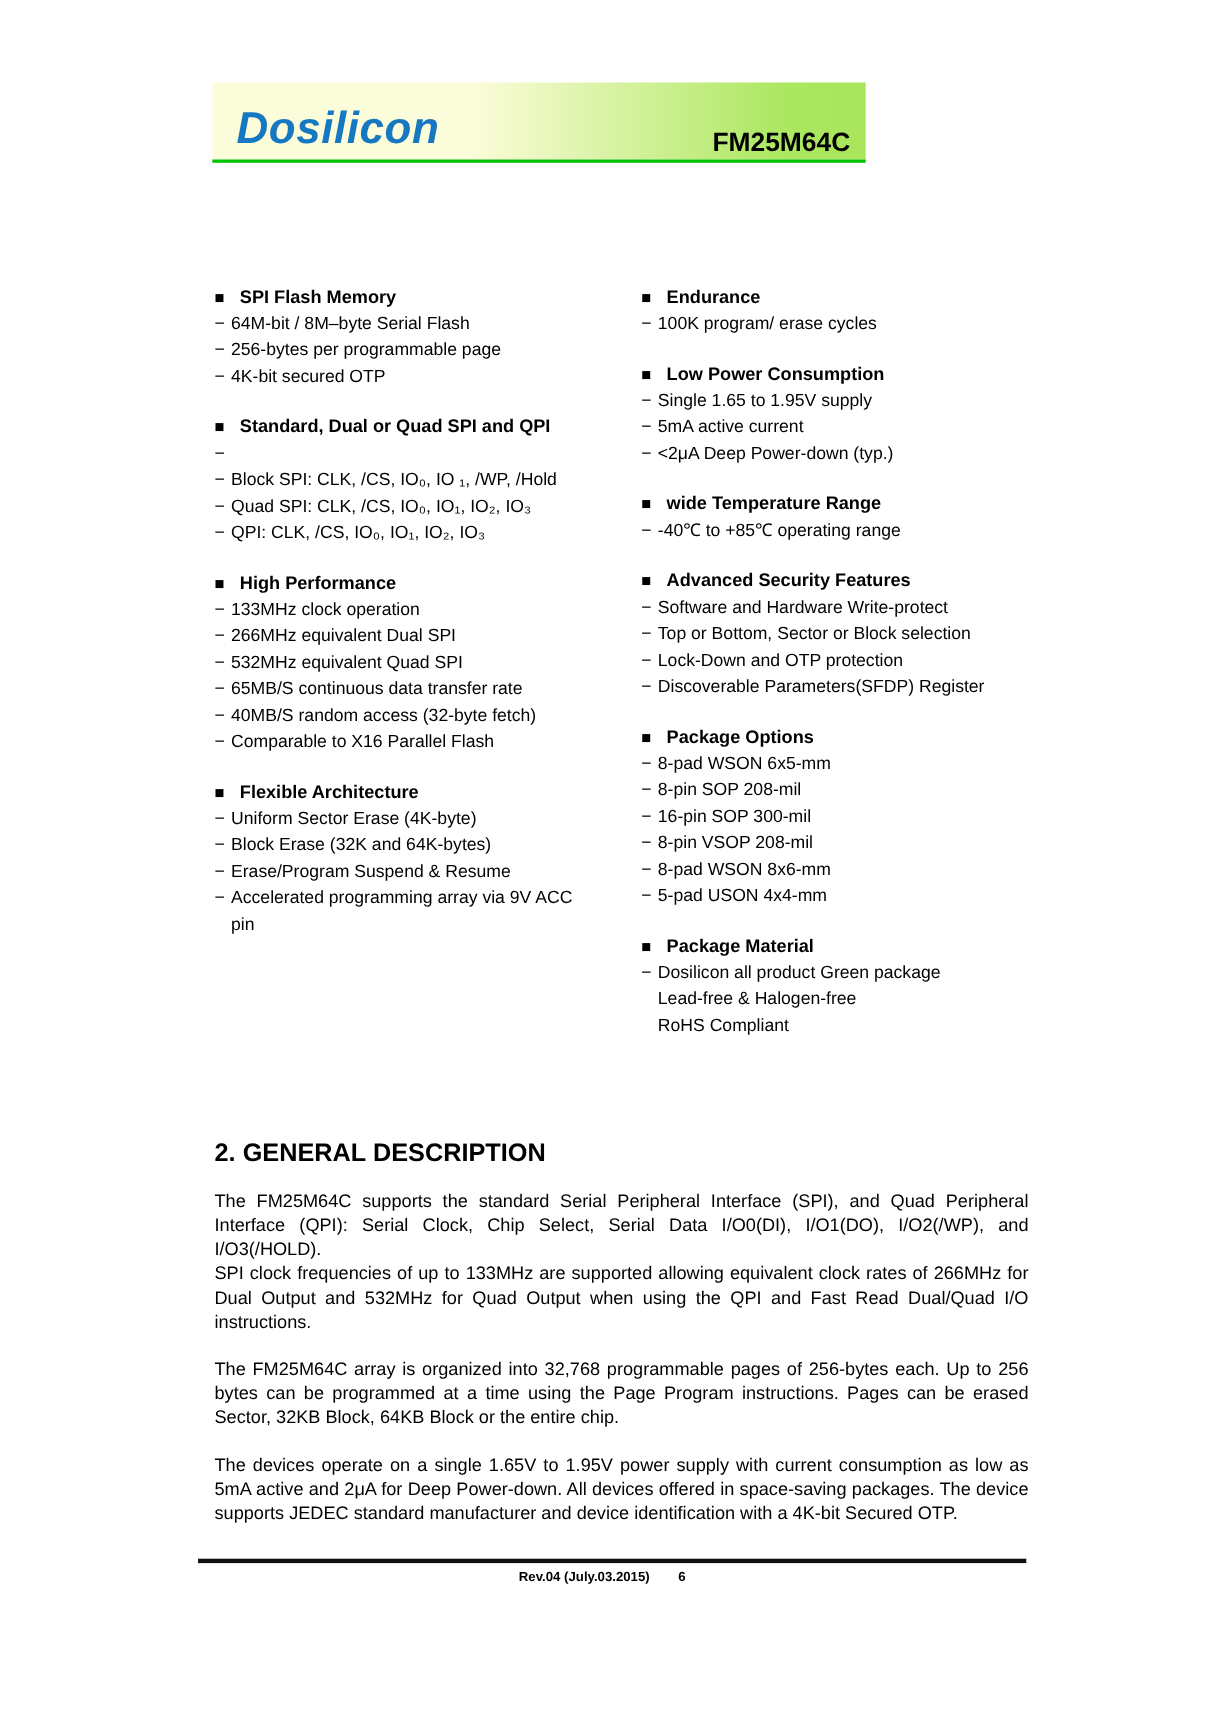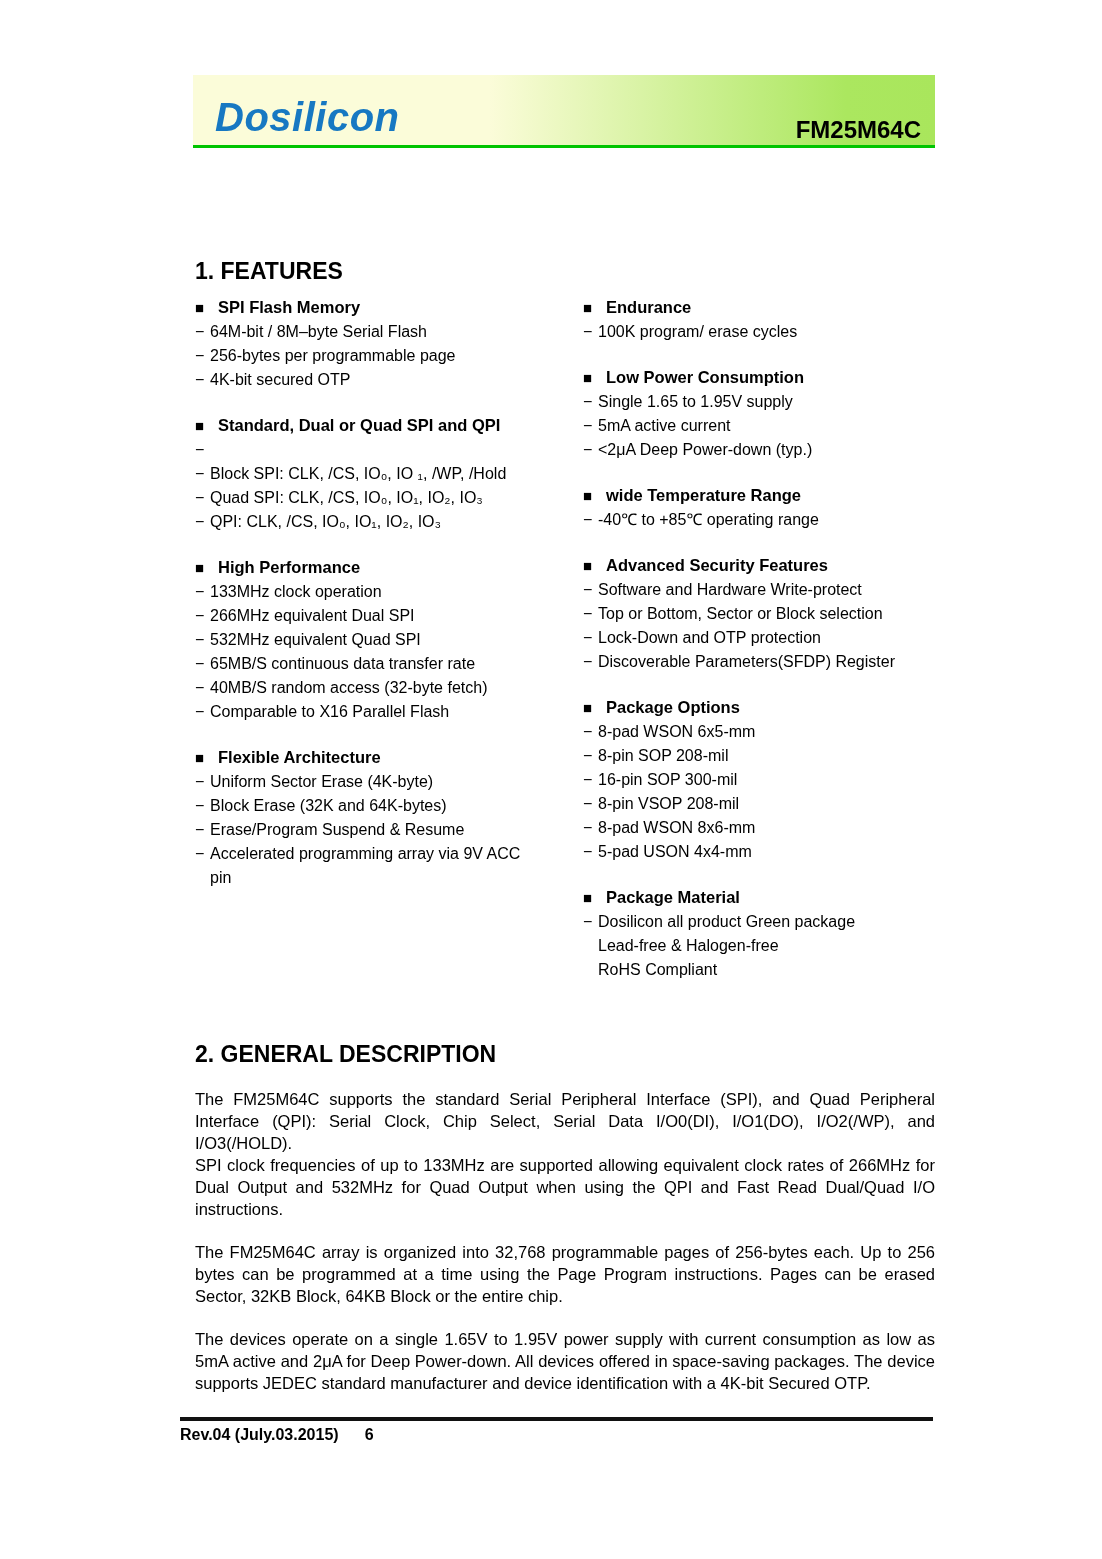--- a/index.html
+++ b/index.html
@@ -8,21 +8,21 @@
     font-family: "Liberation Sans", sans-serif;
     color: #000;
     position: relative;
     overflow: hidden;
   }
   .page { position: absolute; inset: 0; background: #fff; }
 
   
   .header {
     position: absolute; left: 193px; top: 75px;
-    width: 742px; height: 70px;
+    width: 594px; height: 70px;
     background: linear-gradient(90deg, #fbfcd9 0%, #fbfcd9 40%, #abe75f 88%, #a9e65c 100%);
     border-bottom: 3px solid #00c400;
   }
   .brand {
     position: absolute; left: 22px; bottom: 5px;
     font-size: 40px; font-weight: bold; font-style: italic;
     color: #1778c2; letter-spacing: 0.5px;
     transform: scaleY(1.02);
   }
   .product {
@@ -44,52 +44,51 @@
     display: flex; align-items: baseline;
     font-size: 16.5px; font-weight: bold; line-height: 24px;
     margin: 0;
   }
   .sq { flex: 0 0 23px; font-size: 15px; }
   .item { display: flex; font-size: 16px; line-height: 24px; }
   .dash { flex: 0 0 15px; }
   .item-text { white-space: pre-line; }
 
   
-  .desc-title { margin-top: 38px; margin-bottom: 0; }
+  .desc-title { margin-top: 68px; margin-bottom: 0; }
   .para {
     font-size: 16.5px; line-height: 22px;
     text-align: justify; margin: 21px 0 0 0;
   }
   .para.first { margin-top: 20px; }
   .para.cont { margin-top: 0; }
 
   
   .footer {
     position: absolute; left: 180px; top: 1417px; width: 753px;
     border-top: 4px solid #111;
   }
   .footer-text {
-    text-align: left; font-size: 16px; font-weight: bold;
+    text-align: center; font-size: 12px; font-weight: bold;
     padding: 5px 18px 0 0;
   }
   .page-num { display: inline-block; margin-left: 26px; }
 </style>
 </head>
 <body>
 
 <div class="page">
 
   <div class="header">
     <div class="brand">Dosilicon</div>
     <div class="product">FM25M64C</div>
   </div>
 
   <div class="content">
 
-    <h1 class="section-title">1. FEATURES</h1>
 
     <div class="columns">
 
       <div class="col-left">
 
         <section class="group">
           <h3 class="group-heading">
             <span class="sq">■</span>
             <span>SPI Flash Memory</span>
           </h3>

